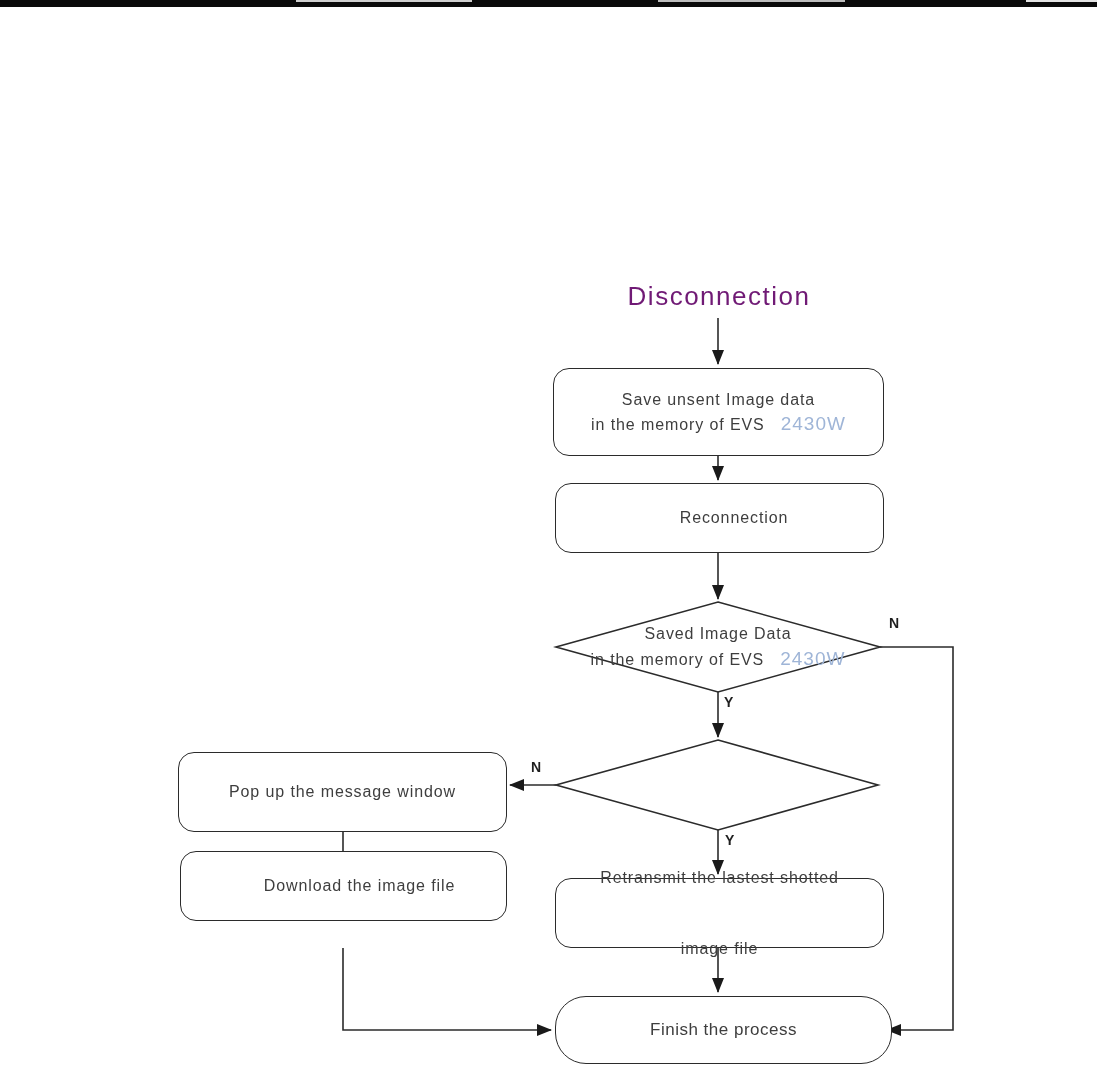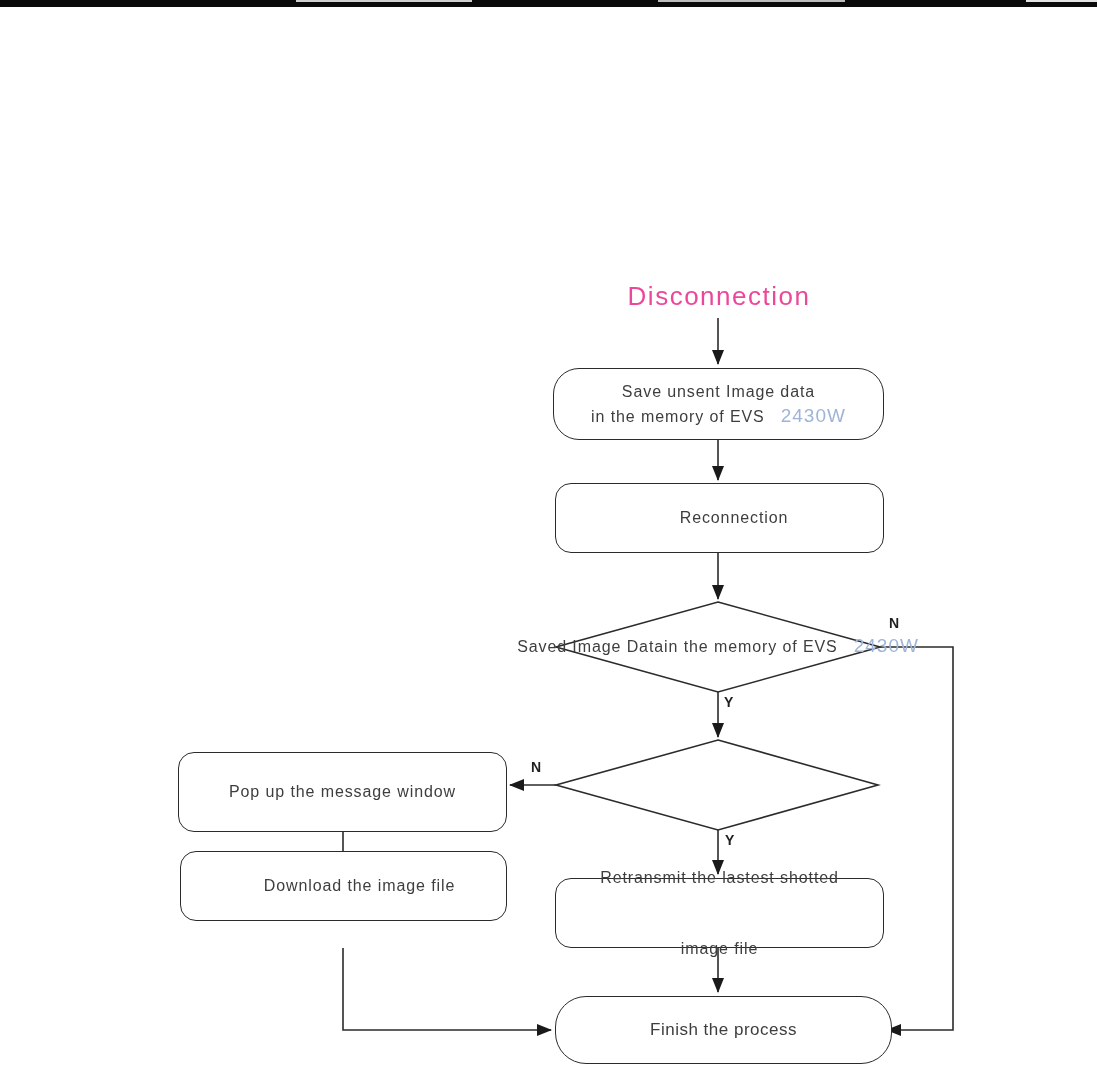--- a/index.html
+++ b/index.html
@@ -22,40 +22,40 @@
         rgba(255,255,255,0) 77%, rgba(255,255,255,0) 93.5%,
         #e3e3e3 93.5%, #e3e3e3 100%),
       linear-gradient(#0a0a0a,#0a0a0a);
     background-size:100% 2px,100% 100%;
     background-repeat:no-repeat;
   }
   svg.canvas{position:absolute;left:0;top:0;}
   .title{
     position:absolute;left:553px;top:281px;width:332px;
     text-align:center;font-size:26px;letter-spacing:1.5px;
-    color:#ec4899;
+    color:#701a75;
   }
   .box{
     position:absolute;background:#ffffff;
     border:1.5px solid #2b2b2b;border-radius:16px;
     display:flex;flex-direction:column;align-items:center;justify-content:center;
     font-size:16px;line-height:24px;letter-spacing:0.9px;
     color:#3e3e3e;text-align:center;white-space:nowrap;box-sizing:border-box;
   }
   .dtext{
-    position:absolute;display:flex;flex-direction:row;align-items:center;justify-content:center;
+    position:absolute;display:flex;flex-direction:column;align-items:center;justify-content:center;
     font-size:16px;line-height:25px;letter-spacing:0.9px;
     color:#3e3e3e;text-align:center;white-space:nowrap;
   }
   .hl{font-size:19px;margin-left:16px;letter-spacing:1px;}
   .yn{
     position:absolute;font-size:14px;font-weight:bold;color:#1f1f1f;
     letter-spacing:0;
   }
-  .b-save{left:553px;top:368px;width:331px;height:72px;border-radius:26px;}
+  .b-save{left:553px;top:368px;width:331px;height:88px;}
   .b-reconnect{left:555px;top:483px;width:329px;height:70px;padding-left:29px;}
   .b-popup{left:178px;top:752px;width:329px;height:80px;text-align:right;}
   .b-download{left:180px;top:851px;width:327px;height:70px;padding-left:32px;}
   .b-retransmit{left:555px;top:878px;width:329px;height:70px;gap:47px;}
   .b-finish{left:555px;top:996px;width:337px;height:68px;font-size:17px;letter-spacing:0.5px;border-radius:31px;}
   .t-saved{left:553px;top:620px;width:330px;height:52px;}
   .t-acq{left:553px;top:758px;width:330px;height:52px;}
   .n1{left:889px;top:615px;}
   .y1{left:724px;top:694px;}
   .n2{left:531px;top:759px;}

